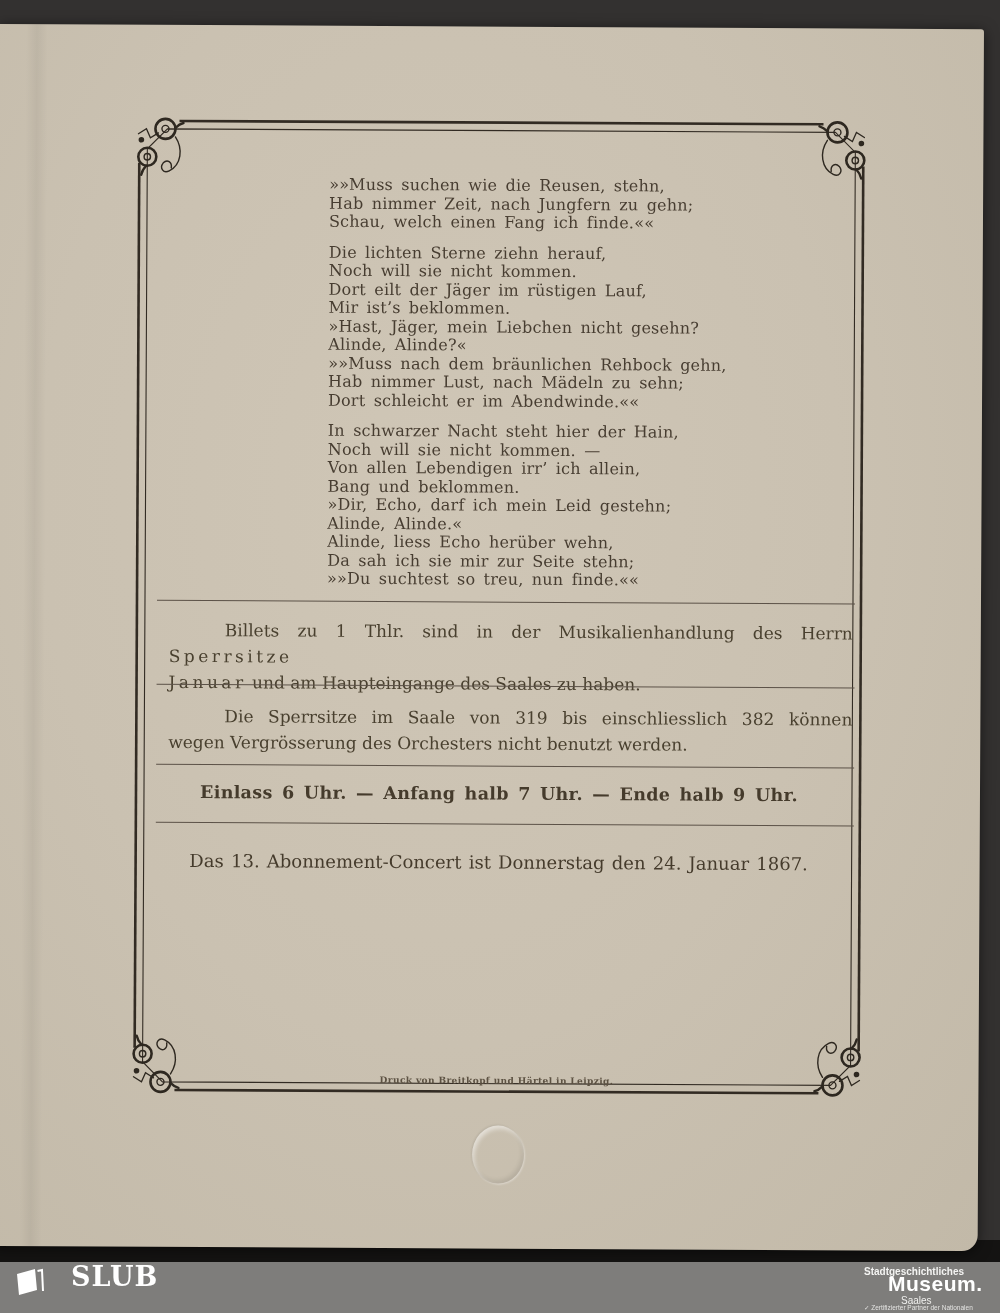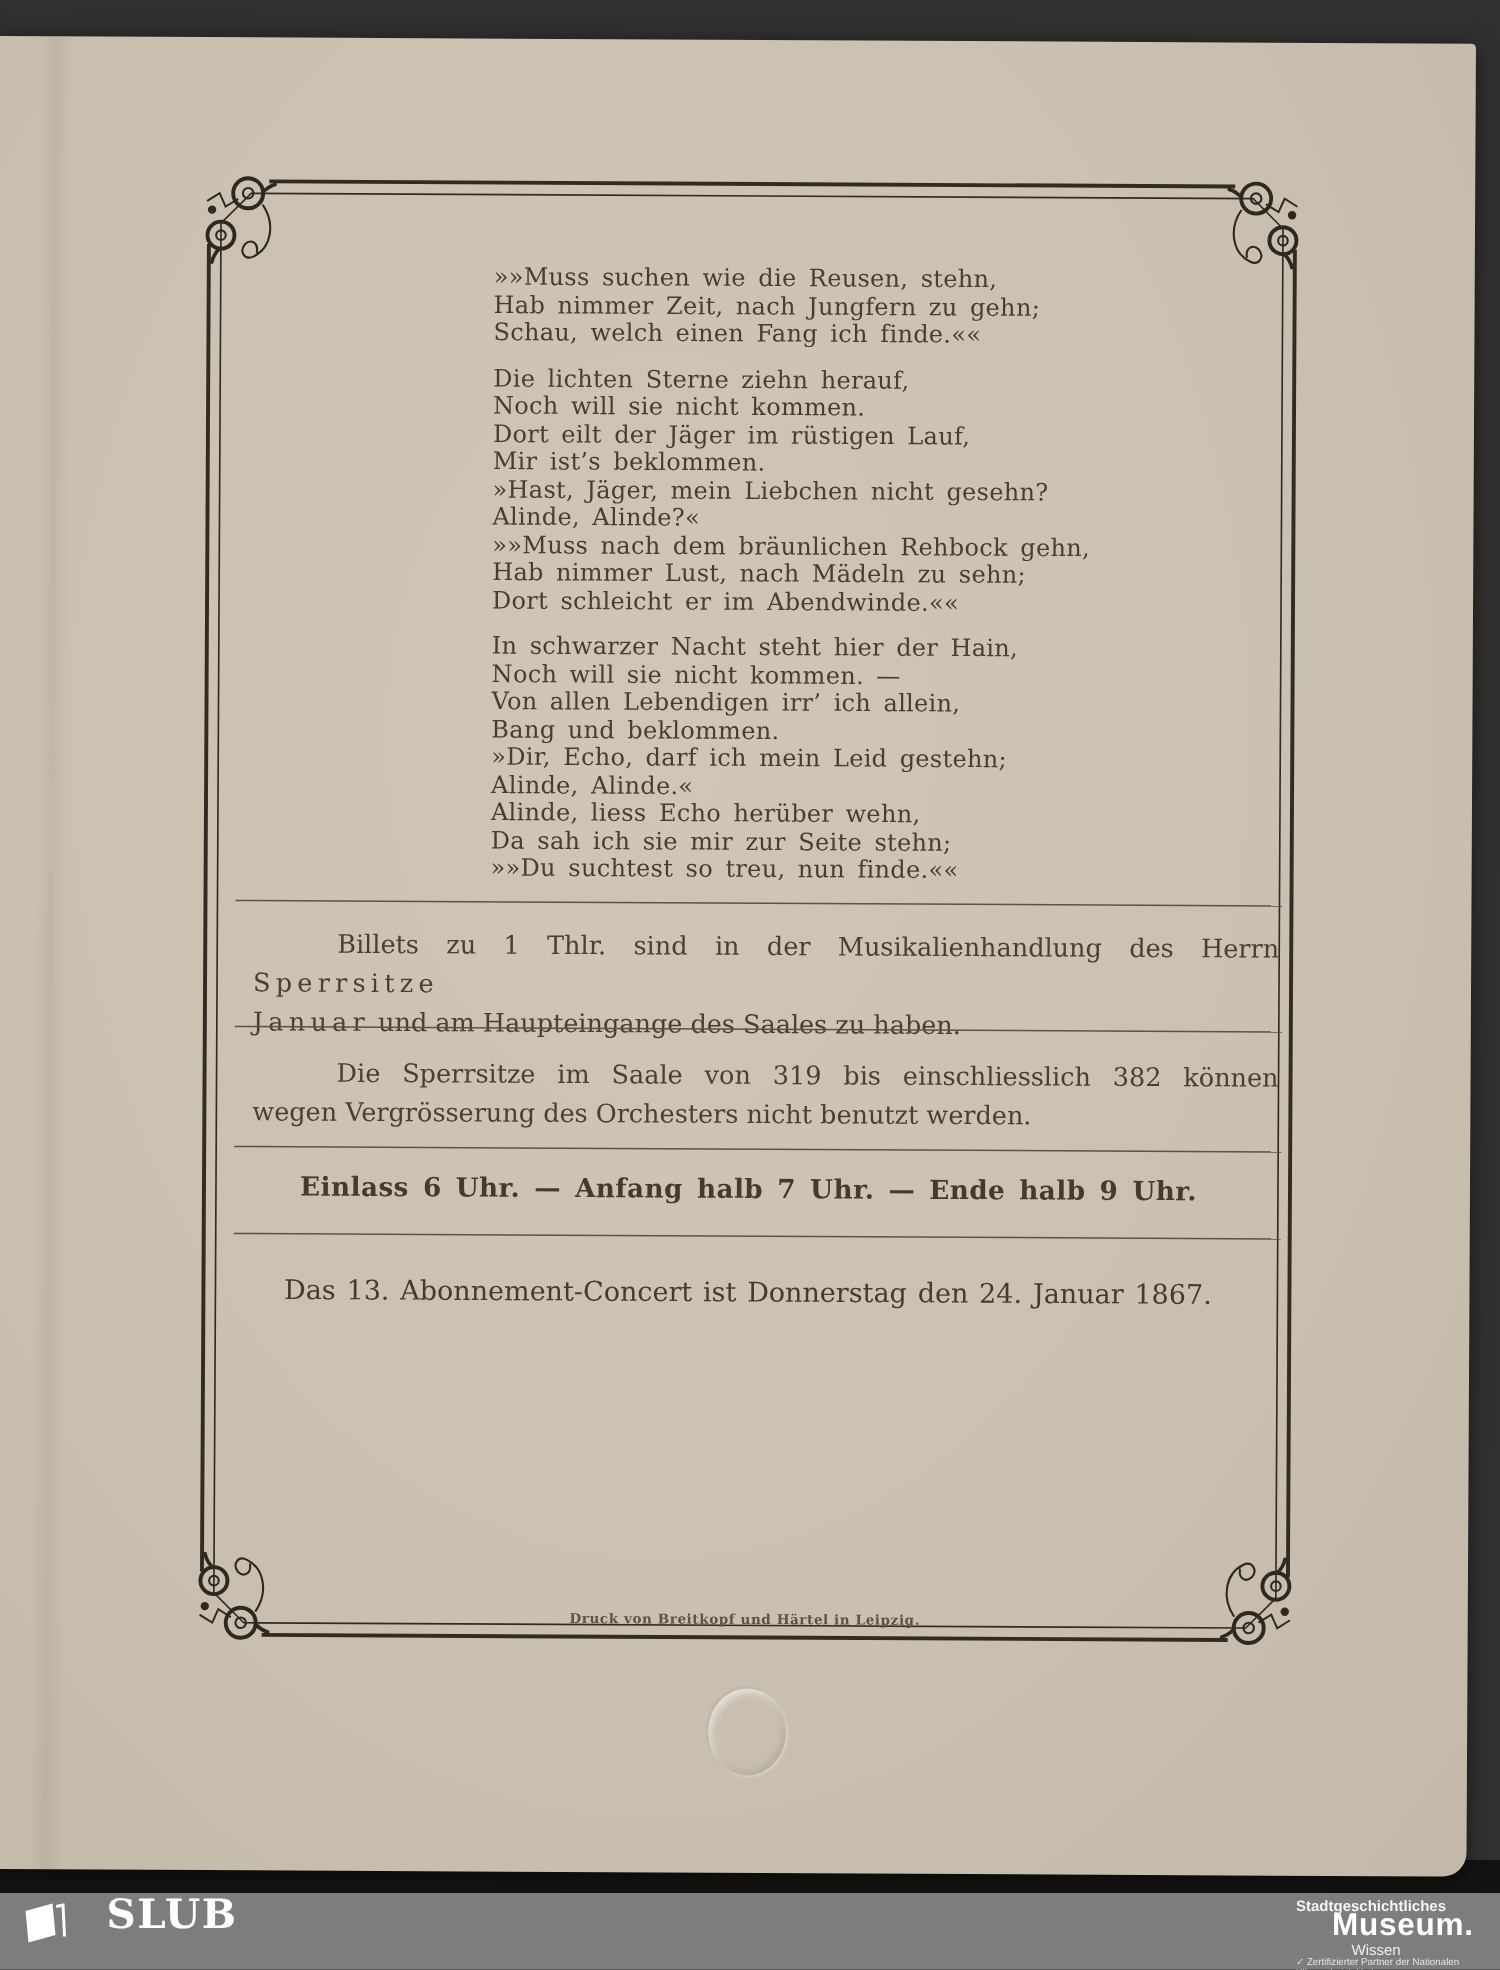--- a/index.html
+++ b/index.html
@@ -153,14 +153,14 @@
 
 <svg class="slub-icon" width="30" height="32" viewBox="0 0 30 32">
   <path d="M3,7 L21,2 L23,23 L5,28 Z" fill="#ffffff"></path>
   <path d="M23.5,4 L28,3 L29,24" fill="none" stroke="#ffffff" stroke-width="2"></path>
 </svg>
 <div class="slub-name">SLUB</div>
 <div class="slub-tagline">Wir führen Wissen.</div>
 
 <div class="museum-line1">Stadtgeschichtliches</div>
 <div class="museum-line2">Museum.</div>
-<div class="museum-line3">Wissen</div>
+<div class="museum-line3">Saales</div>
 <div class="museum-cert">✓ Zertifizierter Partner der Nationalen Klimaschutzinitiative</div>
 
 </body></html>

